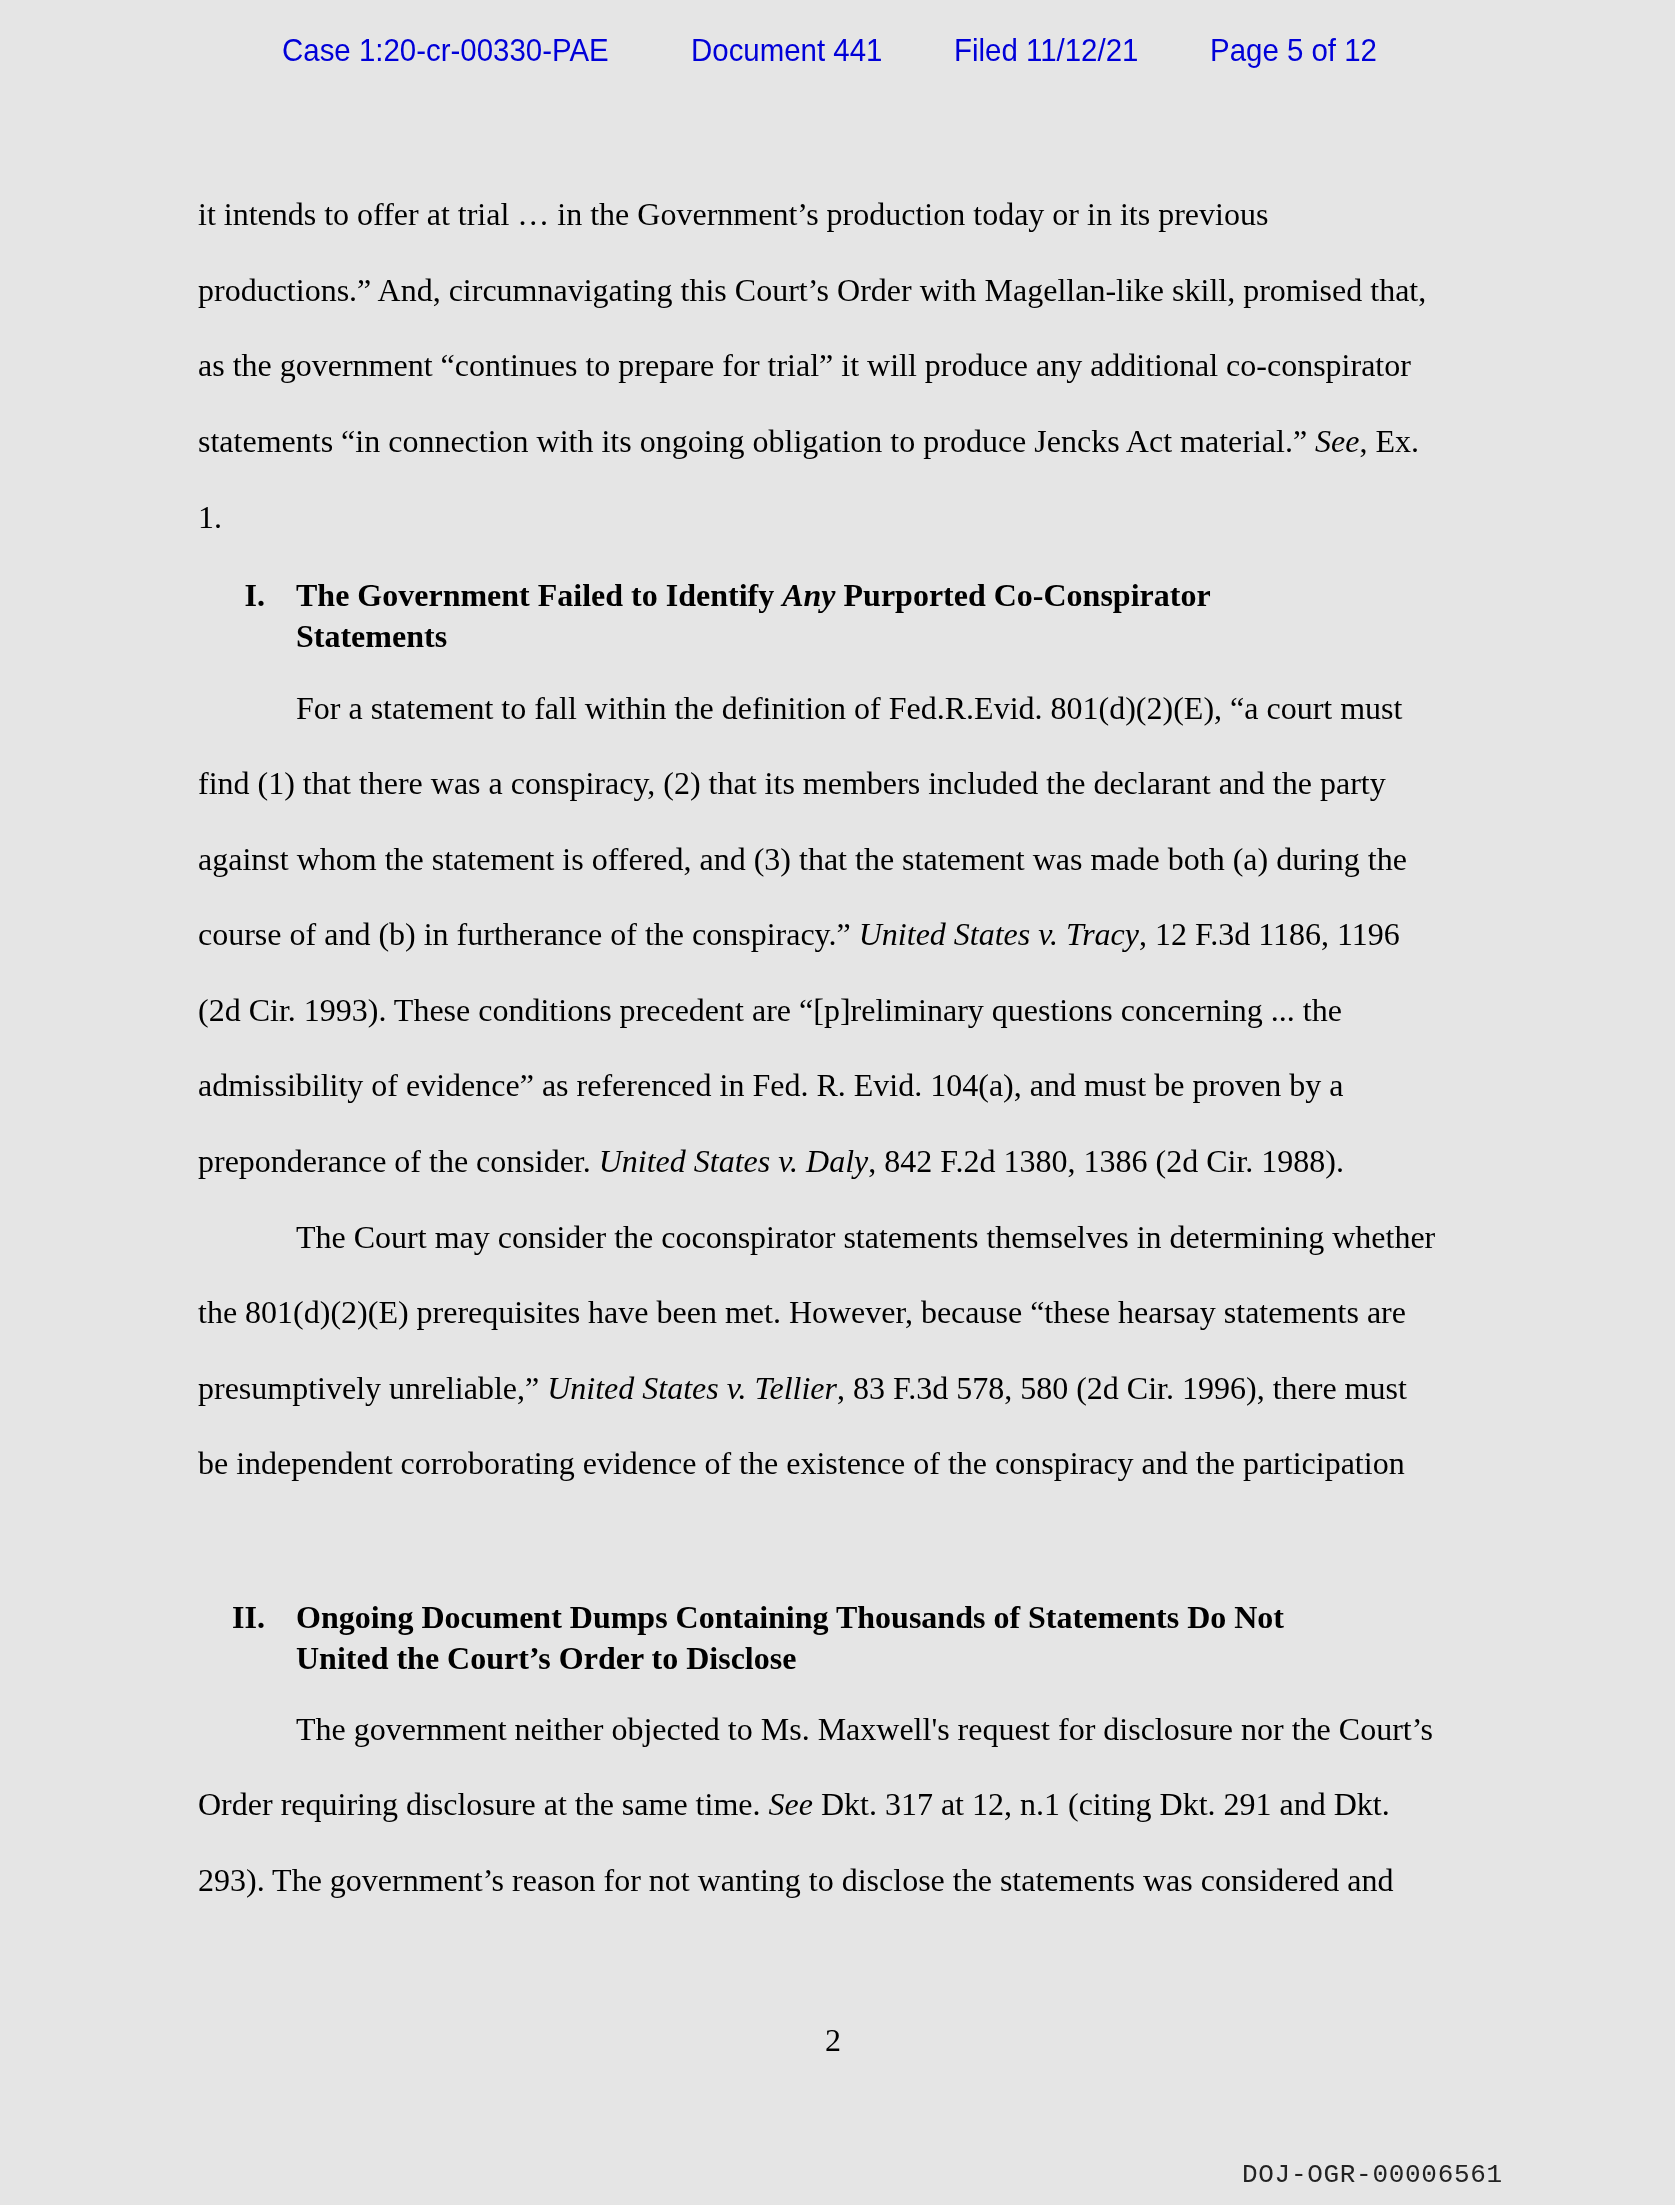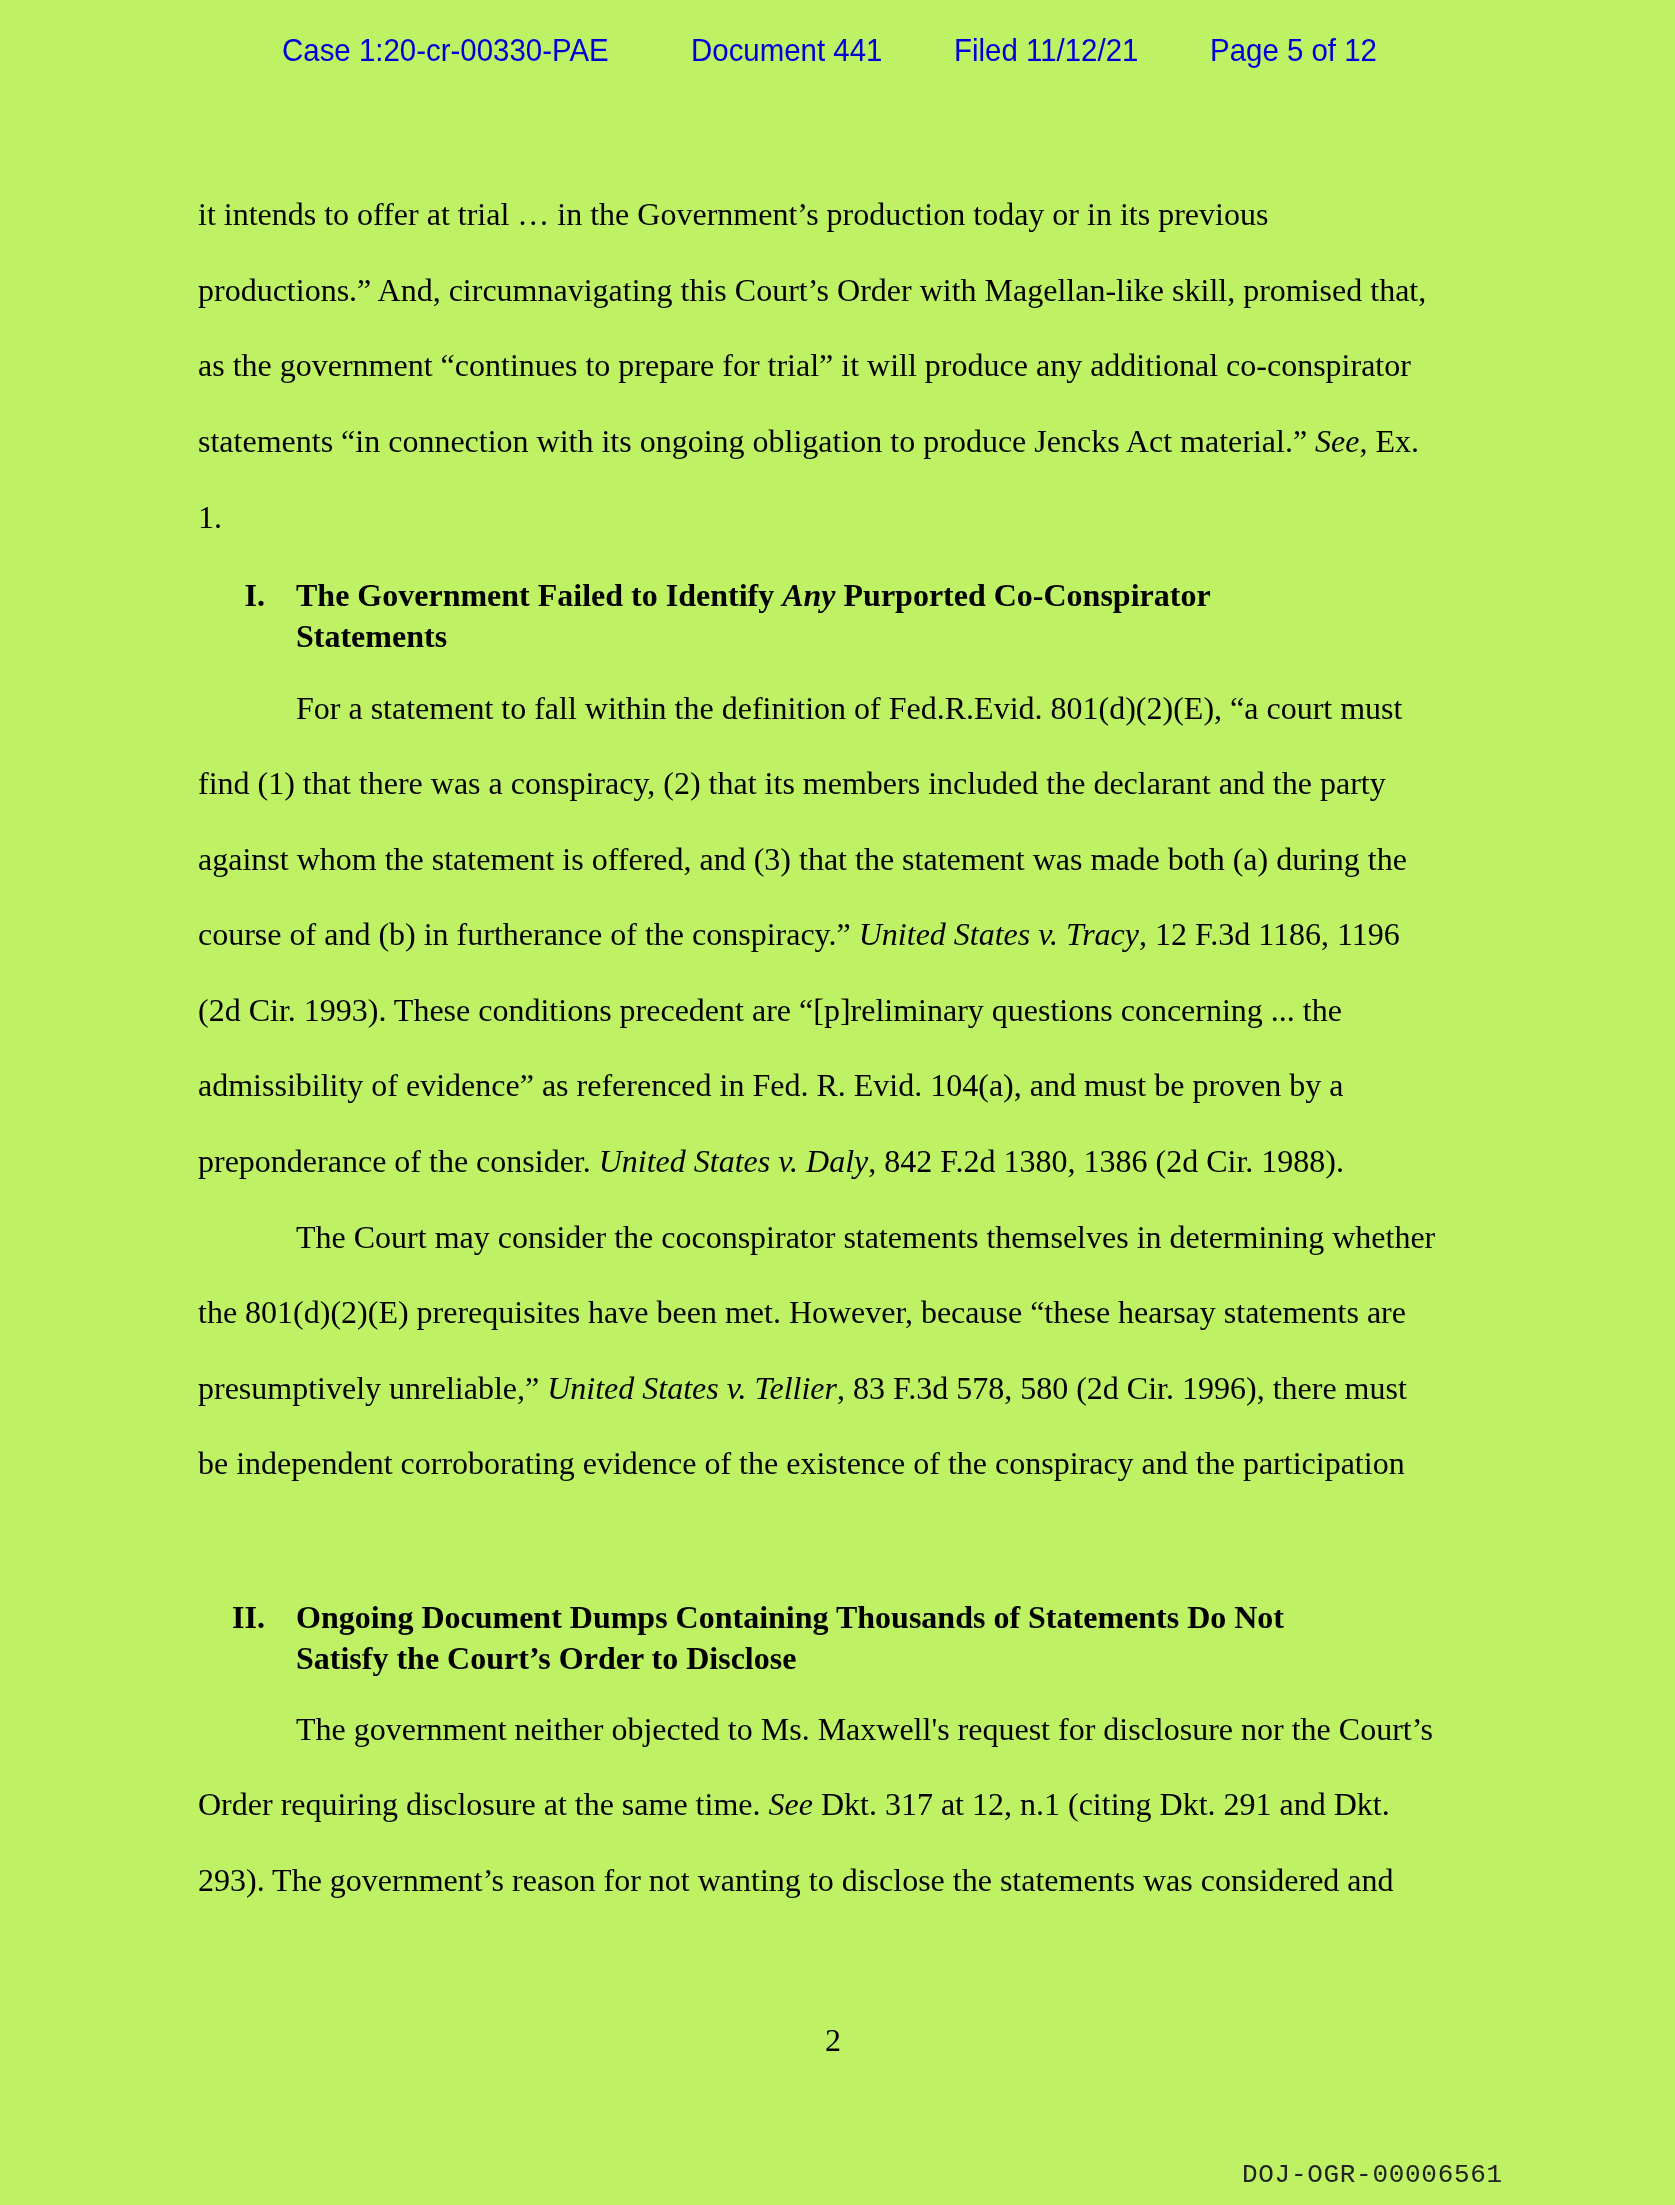--- a/index.html
+++ b/index.html
@@ -1,17 +1,17 @@
 <!DOCTYPE html>
 <html style="font-size:10.5px"><head>
 <meta charset="utf-8">
 <style>
   html, body { margin: 0; padding: 0; background: #ffffff; }
   body { width: 1675px; height: 2205px; position: relative; overflow: hidden; }
-  .page { position: absolute; left: 0; top: 0; width: 1675px; height: 2205px; background: #bef264; }
+  .page { position: absolute; left: 0; top: 0; width: 1675px; height: 2205px; background: #e5e5e5; }
   .hdr { position: absolute; top: 32px; height: 37px; line-height: 37px;
          font-family: "Liberation Sans", sans-serif; font-size: 32px; color: #0000d8;
          white-space: nowrap; transform: scaleX(0.92); transform-origin: left center; }
   .ln { position: absolute; height: 32px; line-height: 32px;
         font-family: "Liberation Serif", serif; font-size: 32px; color: #000000;
         white-space: nowrap; }
   .ln i, .ln em { font-style: italic; }
   .hd { font-weight: bold; }
   .num { position: absolute; height: 32px; line-height: 32px;
          font-family: "Liberation Serif", serif; font-size: 32px; font-weight: bold;
@@ -50,21 +50,21 @@
   <div class="ln" style="left:198px; top:1069px"><span>admissibility of evidence” as referenced in Fed. R. Evid. 104(a), and must be proven by a</span></div>
   <div class="ln" style="left:198px; top:1145px"><span>preponderance of the consider. </span><i>United States v. Daly</i><span>, 842 F.2d 1380, 1386 (2d Cir. 1988).</span></div>
 
   <div class="ln" style="left:296px; top:1221px"><span>The Court may consider the coconspirator statements themselves in determining whether</span></div>
   <div class="ln" style="left:198px; top:1296px"><span>the 801(d)(2)(E) prerequisites have been met. However, because “these hearsay statements are</span></div>
   <div class="ln" style="left:198px; top:1372px"><span>presumptively unreliable,” </span><i>United States v. Tellier</i><span>, 83 F.3d 578, 580 (2d Cir. 1996), there must</span></div>
   <div class="ln" style="left:198px; top:1447px"><span>be independent corroborating evidence of the existence of the conspiracy and the participation</span></div>
 
   <div class="num" style="left:212px; top:1601px">II.</div>
   <div class="ln hd" style="left:296px; top:1601px"><span>Ongoing Document Dumps Containing Thousands of Statements Do Not</span></div>
-  <div class="ln hd" style="left:296px; top:1642px"><span>Satisfy the Court’s Order to Disclose</span></div>
+  <div class="ln hd" style="left:296px; top:1642px"><span>United the Court’s Order to Disclose</span></div>
 
   <div class="ln" style="left:296px; top:1713px"><span>The government neither objected to Ms. Maxwell's request for disclosure nor the Court’s</span></div>
   <div class="ln" style="left:198px; top:1788px"><span>Order requiring disclosure at the same time. </span><i>See</i><span> Dkt. 317 at 12, n.1 (citing Dkt. 291 and Dkt.</span></div>
   <div class="ln" style="left:198px; top:1864px"><span>293). The government’s reason for not wanting to disclose the statements was considered and</span></div>
 
   <div class="pgnum">2</div>
   <div class="bates">DOJ-OGR-00006561</div>
 </div>
 
 

